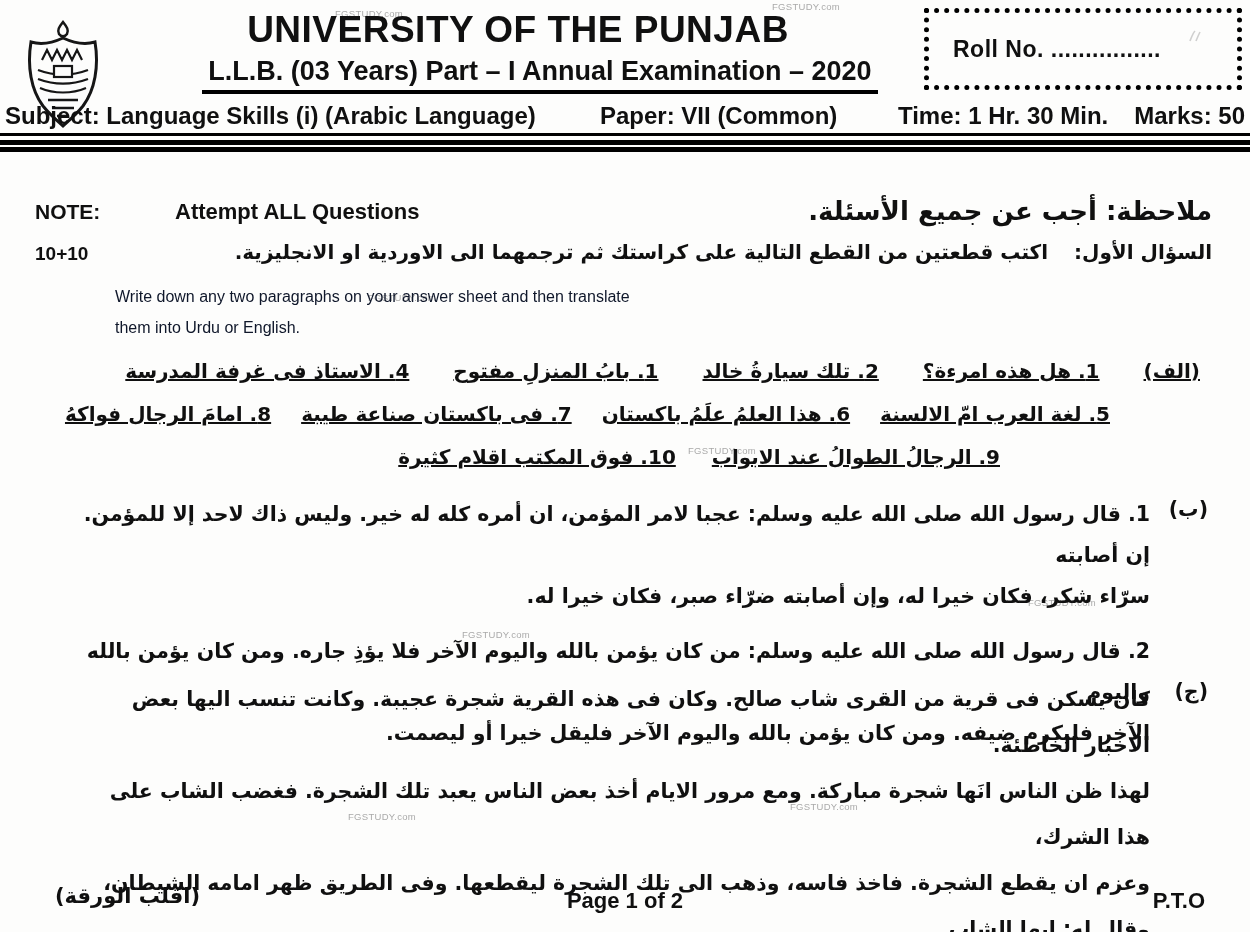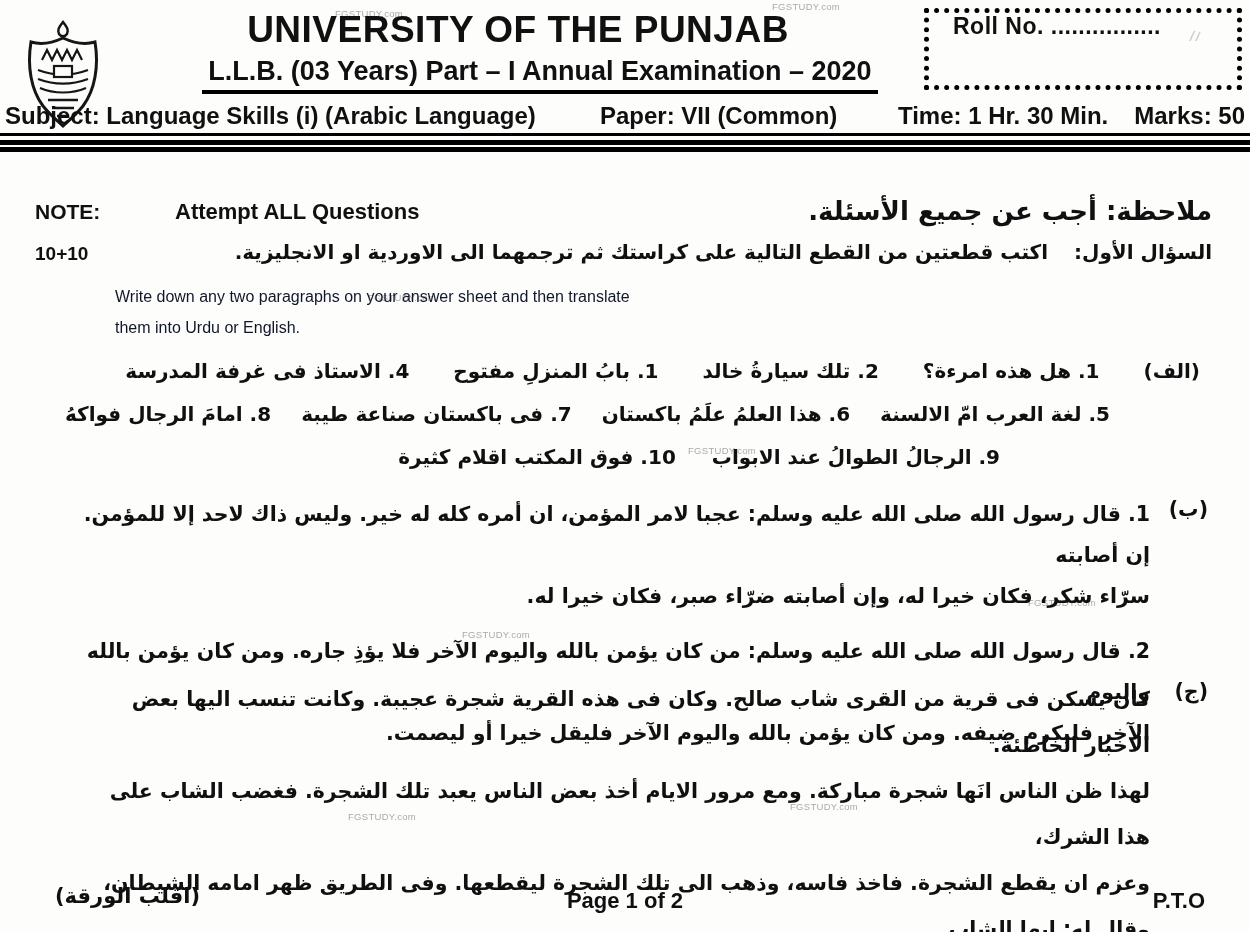--- a/index.html
+++ b/index.html
@@ -9,21 +9,21 @@
   }
   .ar{font-family:"DejaVu Sans",sans-serif;font-weight:bold;direction:rtl;unicode-bidi:embed;}
 
   
   .logo{position:absolute;left:18px;top:16px;width:90px;height:120px;}
   .header-center{position:absolute;left:118px;top:8px;width:800px;text-align:center;}
   .title{font-size:37px;font-weight:bold;letter-spacing:.5px;line-height:44px;}
   .subtitle{display:inline-block;margin-top:4px;font-size:27px;font-weight:bold;
             border-bottom:4px solid #000;padding:0 6px 3px;margin-left:44px;}
   .roll-box{position:absolute;right:8px;top:8px;width:318px;height:82px;
-            border:5px dotted #000;box-sizing:border-box;display:flex;}
+            border:5px dotted #000;box-sizing:border-box;display:flex;align-items:center;}
   .roll-text{font-size:23px;font-weight:bold;padding-left:24px;letter-spacing:.5px;white-space:nowrap;}
   .pencil-mark{position:absolute;right:34px;top:16px;width:16px;height:14px;opacity:.65;}
   .subject-row{position:absolute;top:102px;left:0;width:100%;height:26px;font-weight:bold;font-size:24px;}
   .subject{position:absolute;left:5px;top:0;}
   .paper{position:absolute;left:600px;top:0;}
   .time-marks{position:absolute;right:5px;top:0;display:flex;gap:26px;text-align:center;}
   .rule{position:absolute;top:133px;left:0;width:1250px;height:19px;
         background:linear-gradient(#000 0 3px,#fdfdfc 3px 7px,#000 7px 12px,#fdfdfc 12px 14px,#000 14px 19px);}
 
   
@@ -33,21 +33,21 @@
   .q1-marks{position:absolute;left:35px;top:243px;font-size:19px;font-weight:bold;}
   .q1-arabic{position:absolute;right:38px;top:240px;font-size:20px;display:flex;gap:26px;align-items:baseline;}
   .eng{position:absolute;left:115px;top:281px;font-size:16px;line-height:31px;color:#0f172a;}
 
   
   .alif{position:absolute;top:356px;left:0;width:1250px;font-size:20px;}
   .alif-row{display:flex;align-items:baseline;line-height:31px;margin-bottom:12px;}
   .alif-row1{padding-right:50px;gap:44px;}
   .alif-row2{padding-right:140px;gap:30px;}
   .alif-row3{padding-right:250px;gap:36px;}
-  .alif-item{white-space:nowrap;}
+  .alif-item{white-space:nowrap;text-decoration:underline;}
 
   
   .block{position:absolute;left:0;width:1250px;font-size:20.5px;}
   .block-label{position:absolute;right:42px;top:3px;font-size:20.5px;}
   .block-text{padding:0 100px 0 71px;text-align:right;}
   .ba{top:494px;}
   .ba .line{line-height:41px;}
   .ba .para2{margin-top:14px;}
   .jim{top:676px;}
   .jim .line{line-height:46px;}

